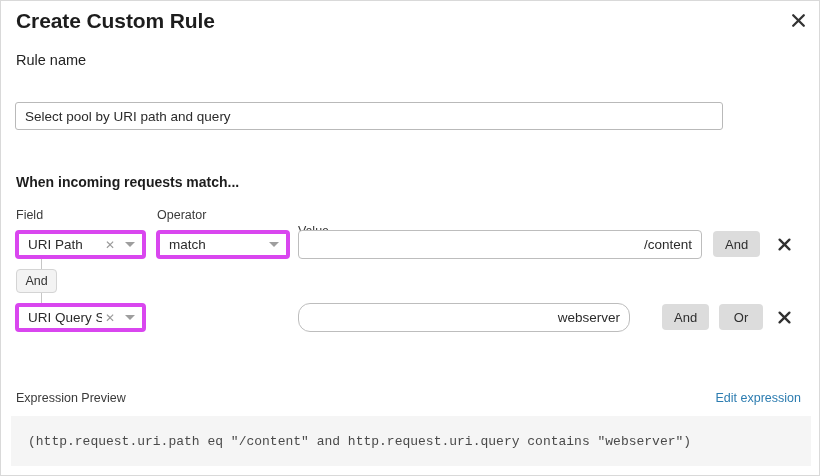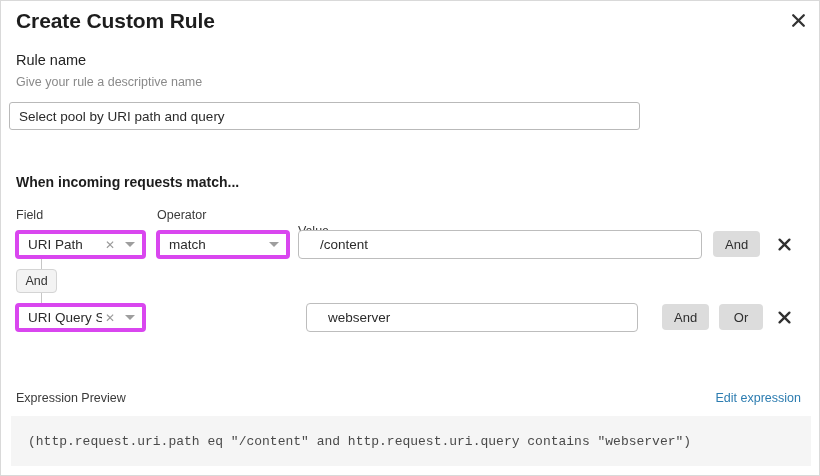--- a/index.html
+++ b/index.html
@@ -57,23 +57,23 @@
   }
   .rule-name-help {
     position: absolute;
     left: 15px;
     top: 74px;
     font-size: 12.5px;
     color: #8a8a8a;
   }
   .rule-name-input {
     position: absolute;
-    left: 8px;
+    left: 14px;
     top: 101px;
-    width: 631px;
+    width: 708px;
     height: 28px;
     border: 1px solid #b9b9b9;
     border-radius: 3px;
     background: #fff;
     padding: 0 9px;
     font-family: "Liberation Sans", sans-serif;
     font-size: 13.5px;
     color: #2b2b2b;
     outline: none;
   }
@@ -148,28 +148,29 @@
 
   .field-select    { left: 14px;  width: 131px; }
   .operator-select { left: 155px; width: 134px; }
 
   .value-input {
     position: absolute;
     height: 29px;
     border: 1px solid #bdbdbd;
     border-radius: 4px;
     background: #fff;
-    padding: 0 21px;
+    padding: 0 9px;
     font-family: "Liberation Sans", sans-serif;
     font-size: 13.5px;
     color: #2b2b2b;
     outline: none;
+    text-align: right;
   }
   .value-input.wide   { left: 297px; width: 404px; }
-  .value-input.narrow { left: 305px; width: 332px; }
+  .value-input.narrow { left: 297px; width: 332px; border-radius: 12px; }
 
   .logic-btn {
     position: absolute;
     height: 26px;
     min-width: 44px;
     padding: 0 12px;
     background: #dcdcdc;
     border: none;
     border-radius: 4px;
     font-family: "Liberation Sans", sans-serif;
@@ -264,21 +265,20 @@
 <div class="dialog">
 
   <div class="dialog-title">Create Custom Rule</div>
   <button class="close-btn">
     <svg width="15" height="15" viewBox="0 0 15 15">
       <path d="M2.2 2.2 L12.8 12.8 M12.8 2.2 L2.2 12.8" stroke="#333" stroke-width="2.3" stroke-linecap="round"></path>
     </svg>
   </button>
 
   <div class="rule-name-label">Rule name</div>
-  <div class="rule-name-help">Give your rule a descriptive name</div>
   <input class="rule-name-input" type="text" value="Select pool by URI path and query" style="">
 
   <div class="match-heading">When incoming requests match...</div>
 
   <div class="col-label field">Field</div>
   <div class="col-label operator">Operator</div>
   <div class="col-label value">Value</div>
 
   <div class="cond-row row-1">
     <div class="select-box field-select">

